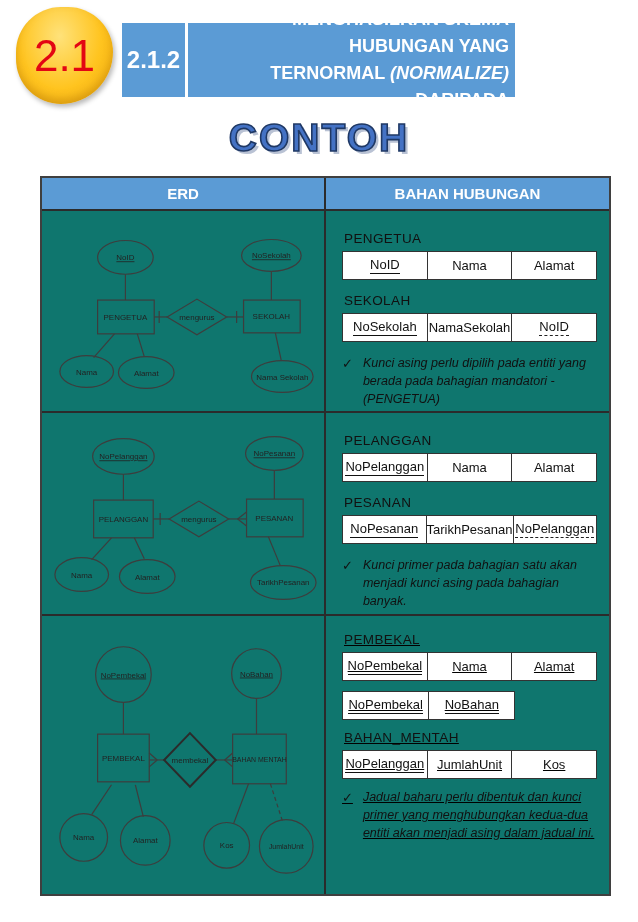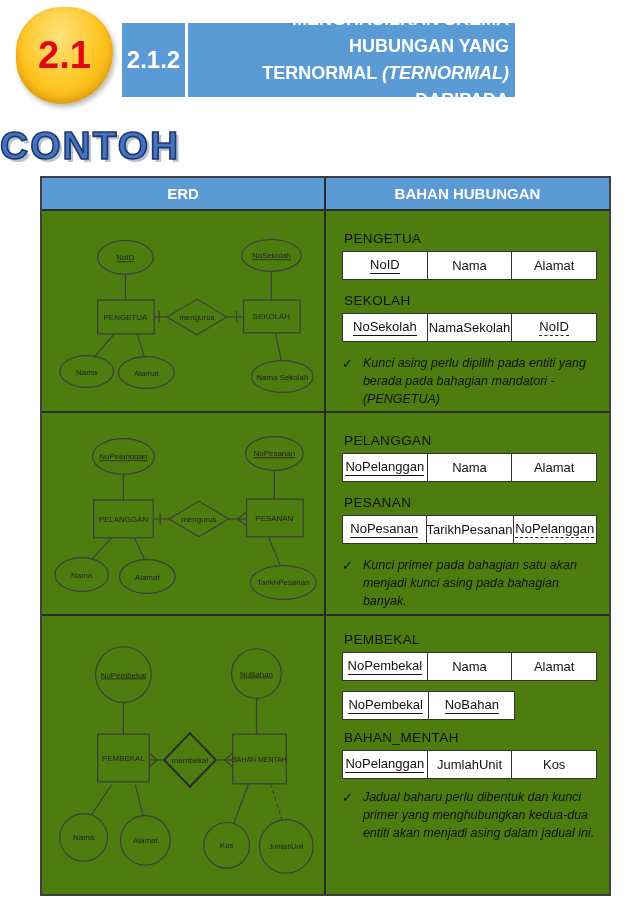--- a/index.html
+++ b/index.html
@@ -15,66 +15,66 @@
   .page{position:relative;width:638px;height:922px;background:#fff;overflow:hidden;}
 
   
   .badge{
     position:absolute;left:16px;top:7px;width:97px;height:97px;
     background:radial-gradient(ellipse at 45% 30%, #FFE27A 0%, var(--badge-yellow,#FFC41F) 55%, #EFA90C 100%);
     border-radius:50% 50% 58% 50%;
     box-shadow:2px 3px 5px rgba(0,0,0,.28), inset 0 -5px 8px rgba(160,100,0,.35);
     display:flex;align-items:center;justify-content:center;
   }
-  .badge-num{font-size:38px;font-weight:bold;color:var(--badge-red,#E30613);}
+  .badge-num{font-size:44px;font-weight:normal;color:var(--badge-red,#E30613);}
   .topbar{
     position:absolute;left:122px;top:23px;width:393px;height:74px;
     background:var(--accent-blue,#5B9BD5);display:flex;
   }
   .topbar-sub{
     width:66px;flex:0 0 66px;border-right:3px solid #fff;
     display:flex;align-items:center;justify-content:center;
     color:#fff;font-weight:bold;font-size:24px;text-align:center;
   }
   .topbar-title{
     flex:1;display:flex;flex-direction:column;justify-content:center;
     color:#fff;font-weight:bold;font-size:18px;line-height:1.5;text-align:right;
     padding:0 6px;
   }
   .topbar-title .it{font-style:italic;}
 
   
   .contoh{
-    position:absolute;top:124px;left:0;width:100%;text-align:left;
+    position:absolute;top:116px;left:0;width:100%;text-align:center;
     font-size:39px;font-weight:bold;letter-spacing:2px;
     color:var(--heading-blue,#4472C4);
     -webkit-text-stroke:1.6px var(--heading-outline,#1F3864);
     text-shadow:3px 3px 0 #b9c2d4;
   }
 
   
   .grid{
     position:absolute;left:40px;top:176px;width:571px;
     border:2px solid var(--border-dark,#3F3F3F);
     display:grid;grid-template-columns:284px 283px;
     grid-template-rows:33px 202px 203px 278px;
-    background:#4d7c0f;
+    background:#0f766e;
   }
   .th{
     background:var(--accent-blue,#5B9BD5);color:#fff;font-weight:bold;font-size:15px;
     display:flex;align-items:center;justify-content:center;
     border-bottom:2px solid #2b2b2b;
   }
   .th.left{border-right:2px solid #2b2b2b;}
   .erd-cell{
     border-right:2px solid #2b2b2b;border-bottom:2px solid #2b2b2b;
     display:flex;align-items:center;justify-content:center;
   }
   .skema-cell{border-bottom:2px solid #2b2b2b;padding:20px 12px 0 16px;}
-  .grid .last{border-bottom:none;}
+  .grid .last{border-bottom:none;text-decoration:underline;}
 
   
   .sch-label{font-size:13.5px;letter-spacing:.4px;color:#111;margin:0 0 5px 2px;}
   .sch{display:flex;border:1.6px solid #333;height:29px;margin-bottom:13px;background:#fff;}
   .sch .cell{
     flex:1;display:flex;align-items:center;justify-content:center;
     font-size:13px;color:#111;border-right:1.6px solid #333;white-space:nowrap;
   }
   .sch .cell:last-child{border-right:none;}
   .sch.two{width:68%;}
@@ -100,21 +100,21 @@
 
 <div class="page">
 
   <div class="badge">
     <span class="badge-num">2.1</span>
   </div>
   <div class="topbar">
     <div class="topbar-sub">2.1.2</div>
     <div class="topbar-title">
       <span>MENGHASILKAN SKEMA HUBUNGAN YANG</span>
-      <span><span>TERNORMAL </span><span class="it">(TERNORMAL)</span><span> DARIPADA</span></span>
+      <span><span>TERNORMAL </span><span class="it">(NORMALIZE)</span><span> DARIPADA</span></span>
     </div>
   </div>
 
   <div class="contoh">CONTOH</div>
 
   <div class="grid">
 
     <div class="th left">ERD</div>
     <div class="th">BAHAN HUBUNGAN</div>
 

